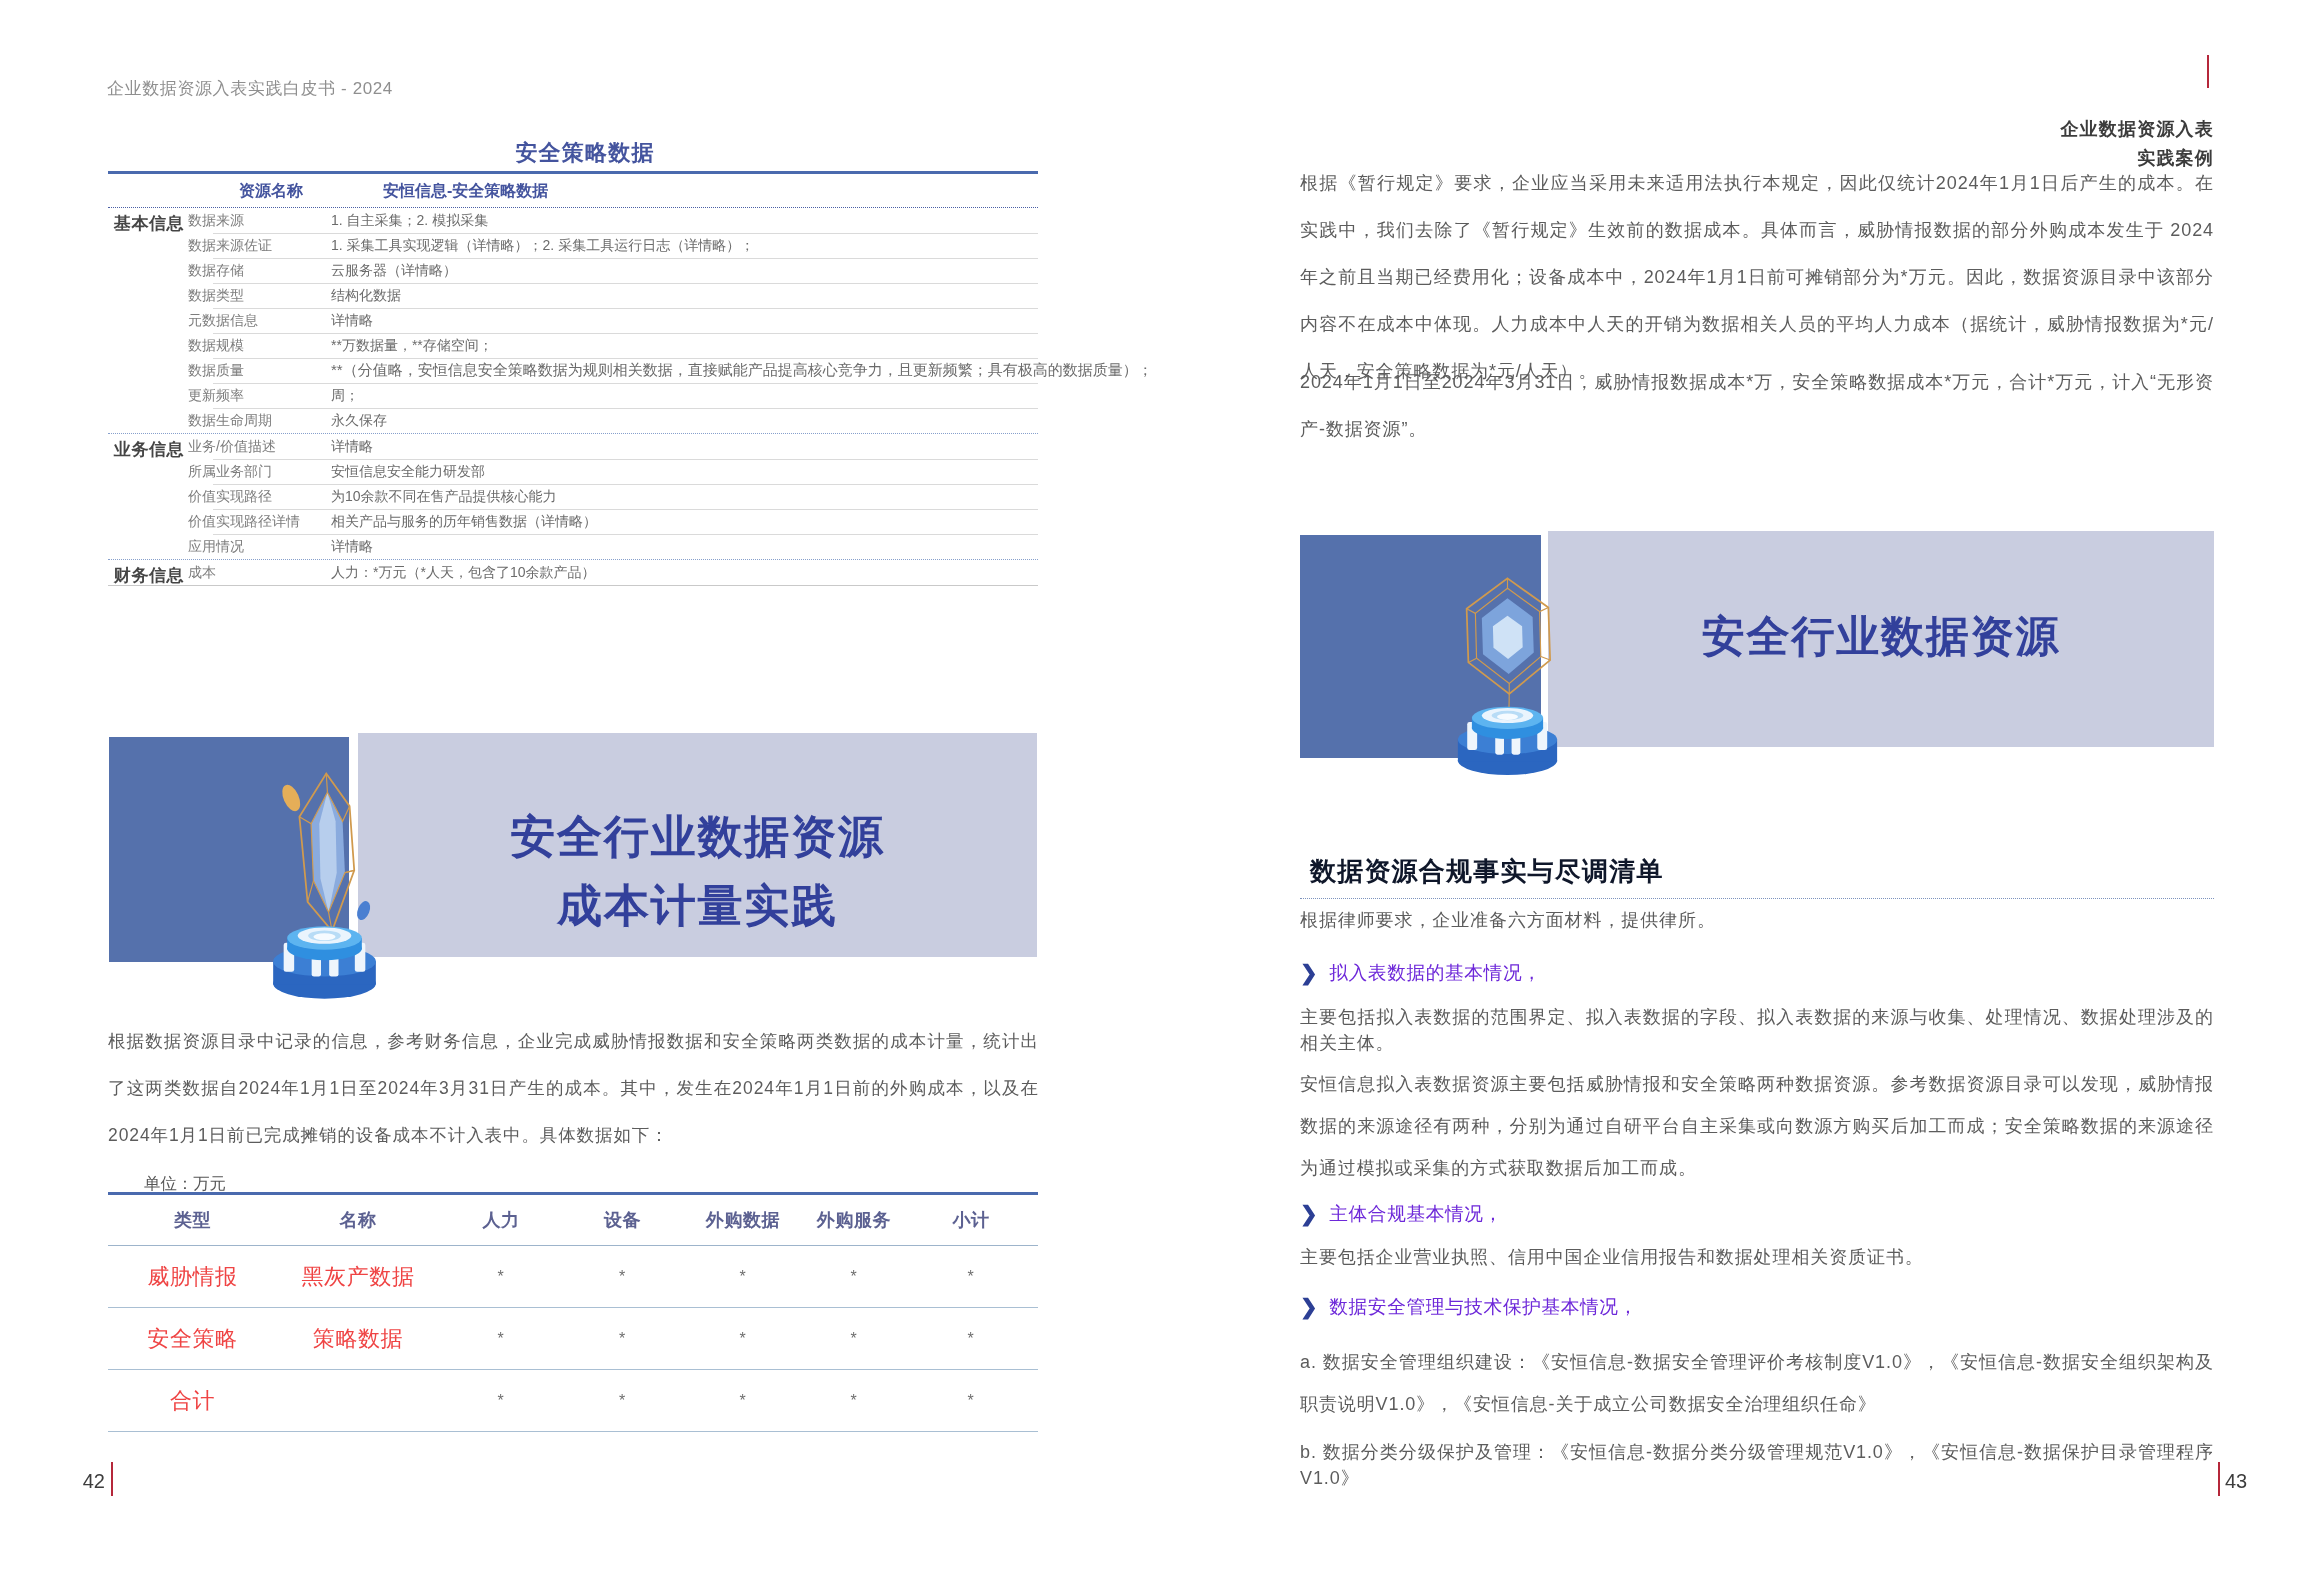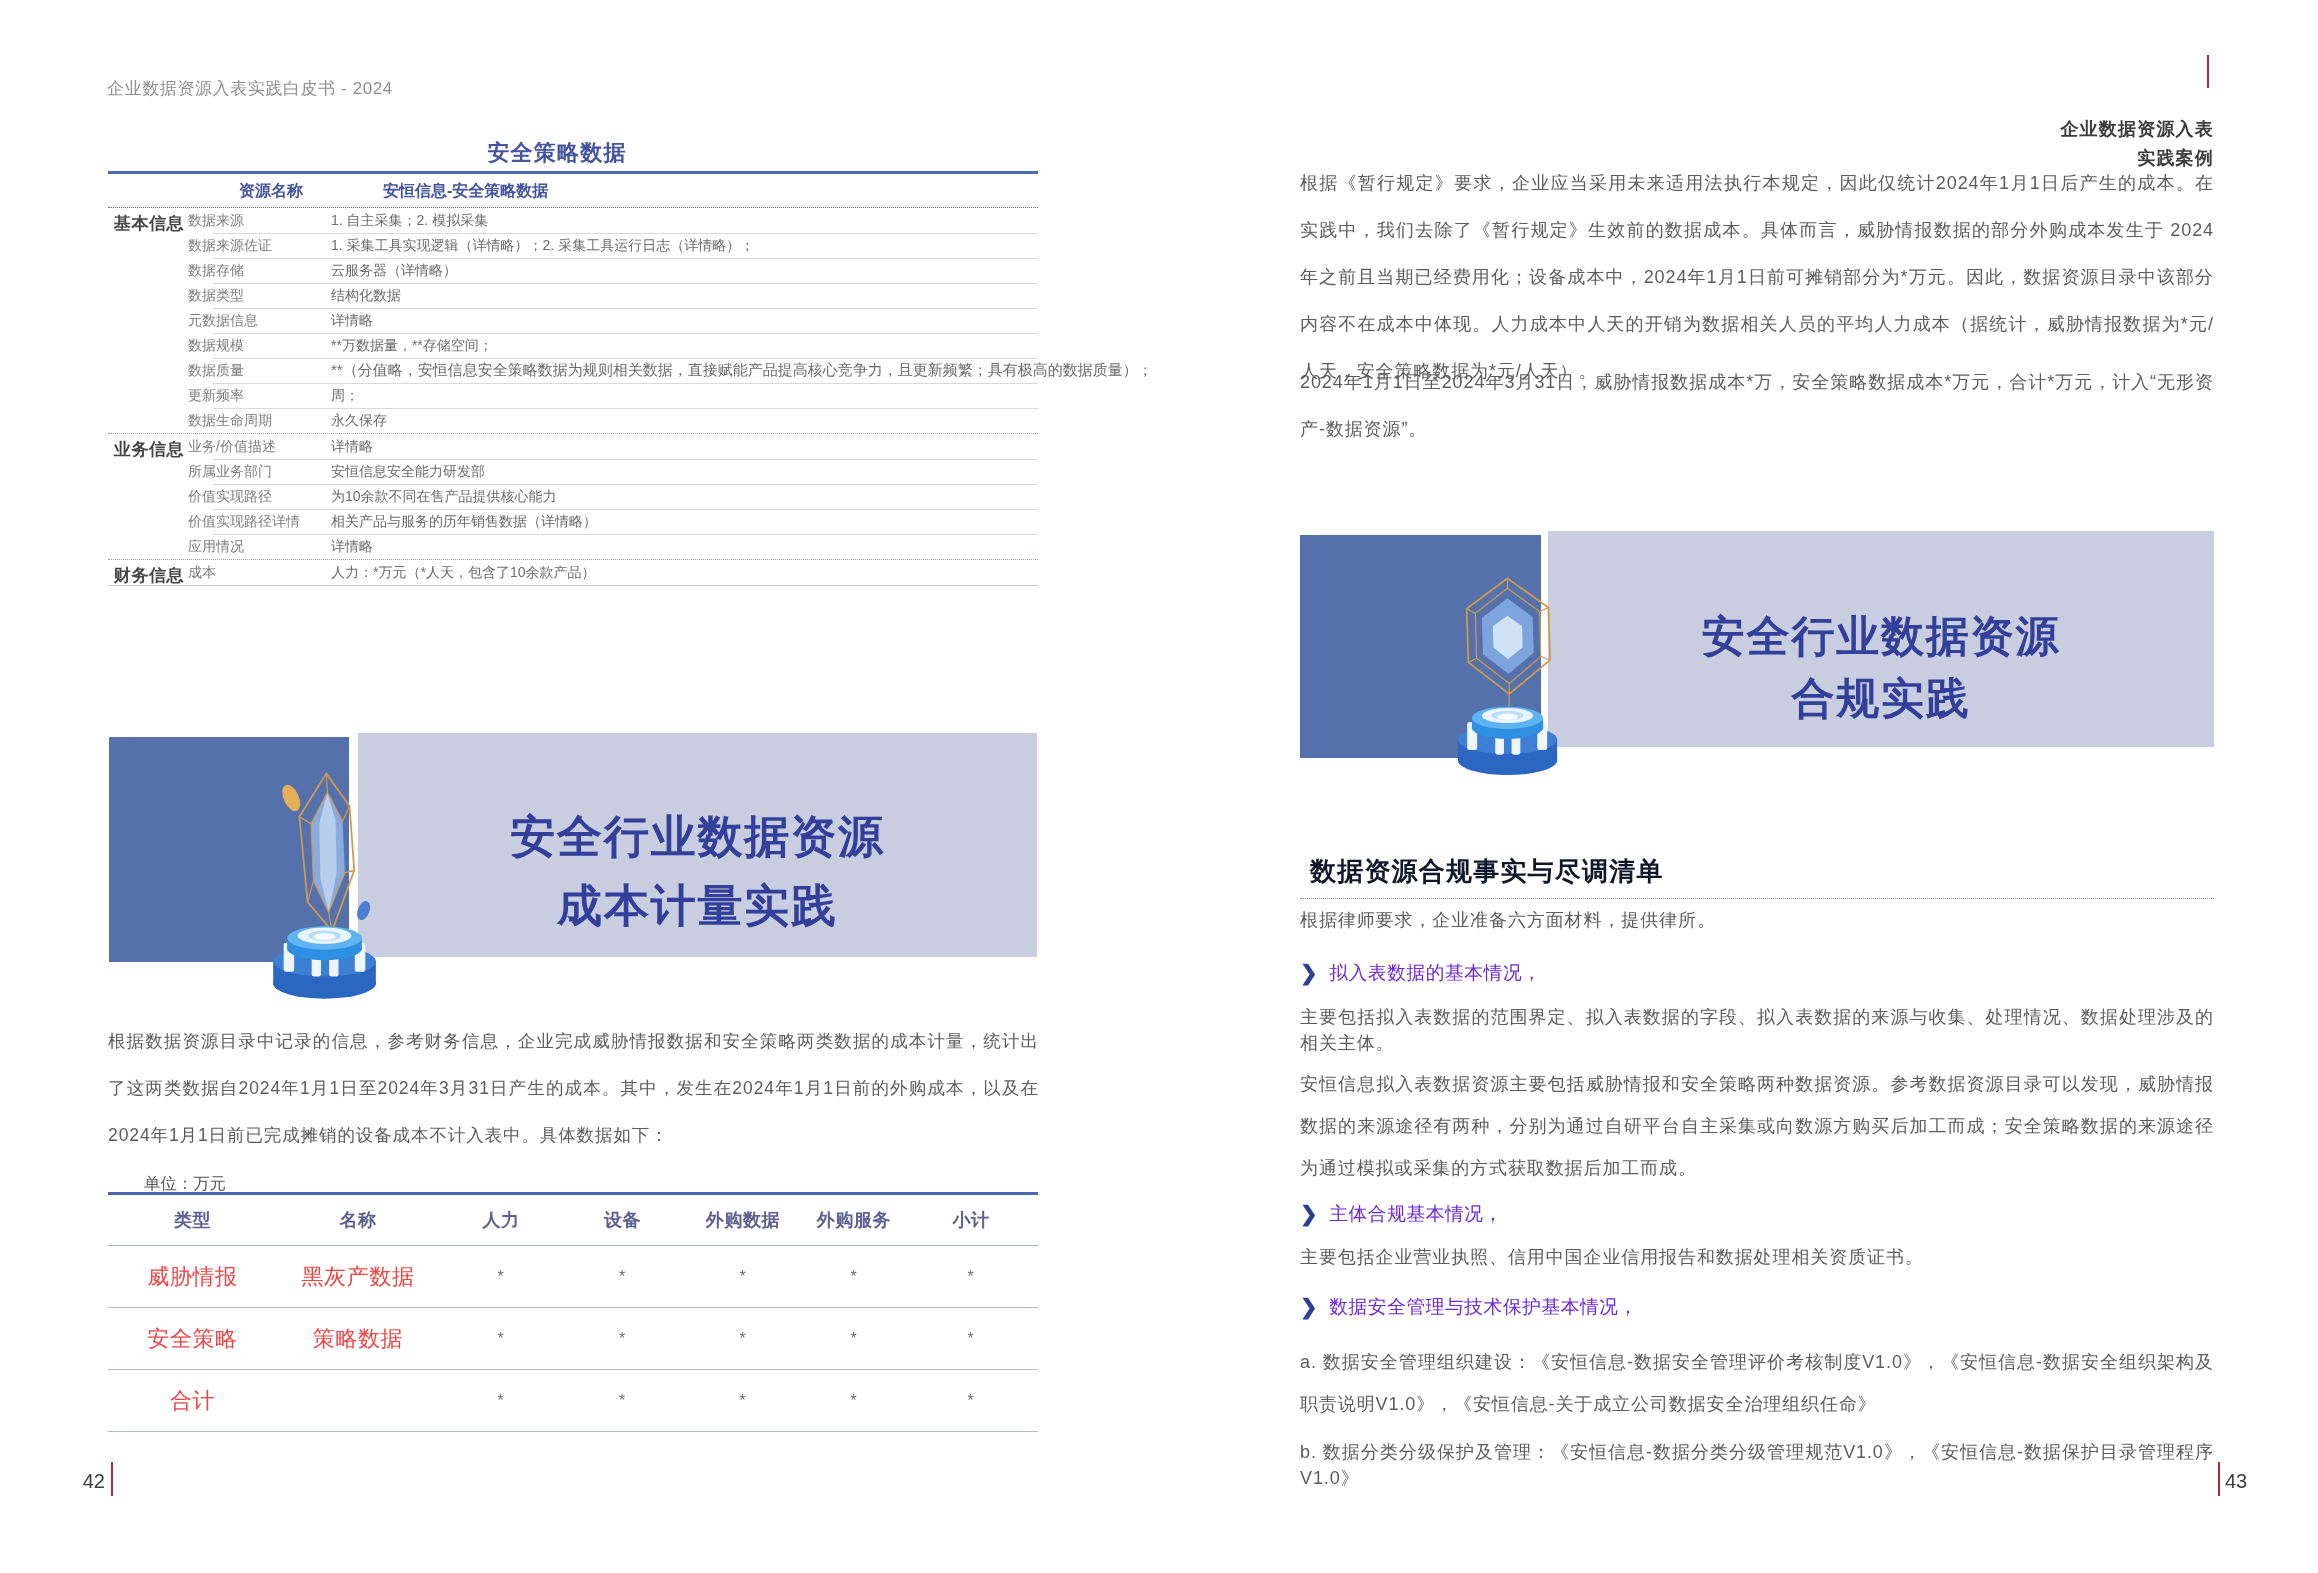--- a/index.html
+++ b/index.html
@@ -2,21 +2,21 @@
 <html style="font-size:9.3px"><head>
 <meta charset="utf-8">
 <style>
   html,body{margin:0;padding:0;background:#ffffff;}
   body{font-family:"Liberation Sans",sans-serif;}
   #root{position:relative;width:2319px;height:1573px;background:#ffffff;overflow:hidden;}
   .abs{position:absolute;}
 
   
   .hdr-left{left:107px;top:77px;font-size:17px;color:#8f8f8f;letter-spacing:0.6px;}
-  .tbl-title{left:92px;top:138px;width:930px;text-align:center;font-size:22px;font-weight:bold;color:#44549e;letter-spacing:1.2px;}
+  .tbl-title{left:120px;top:138px;width:930px;text-align:center;font-size:22px;font-weight:bold;color:#44549e;letter-spacing:1.2px;}
 
   .res-table{left:108px;top:171px;width:930px;border-top:3.5px solid #4a6aae;}
   .res-head{position:relative;height:33px;border-bottom:1.8px dotted #4a5fa5;}
   .res-head span{position:absolute;top:0;line-height:33px;font-size:16px;font-weight:bold;color:#44549e;}
   .res-head .rh-label{left:131px;}
   .res-head .rh-value{left:275px;}
   .res-sec{position:relative;}
   .res-sec.mid,.res-sec.top{border-bottom:1.8px dotted #87a0cc;}
   .res-sec.last{border-bottom:1.2px solid #c9c9c9;}
   .res-cat{position:absolute;left:5.8px;top:4.1px;font-size:17px;font-weight:bold;color:#454545;letter-spacing:0.6px;}
@@ -247,21 +247,20 @@
   </div>
 
   <div class="abs para para-r1">根据《暂行规定》要求，企业应当采用未来适用法执行本规定，因此仅统计2024年1月1日后产生的成本。在实践中，我们去除了《暂行规定》生效前的数据成本。具体而言，威胁情报数据的部分外购成本发生于 2024年之前且当期已经费用化；设备成本中，2024年1月1日前可摊销部分为*万元。因此，数据资源目录中该部分内容不在成本中体现。人力成本中人天的开销为数据相关人员的平均人力成本（据统计，威胁情报数据为*元/人天，安全策略数据为*元/人天）。</div>
   <div class="abs para para-r2">2024年1月1日至2024年3月31日，威胁情报数据成本*万，安全策略数据成本*万元，合计*万元，计入“无形资产-数据资源”。</div>
 
   <div class="abs banner banner-right" style="left:1300px;top:530px;width:914px;height:228px;">
     <div class="banner-blue" style="left:0;top:4.7px;width:241px;height:223px;"></div>
     <div class="banner-light" style="left:248px;top:1.2px;width:666px;height:216px;"></div>
     <div class="banner-title">
       <div>安全行业数据资源</div>
-      <div>合规实践</div>
     </div>
     <svg class="abs" style="left:117px;top:32px;" width="181" height="216" viewBox="0 0 310 370">
       <polygon points="155,62 198,94 200,155 157,192 113,158 111,96" fill="#7fa6de" opacity="0.95"></polygon>
       <polygon points="155,92 180,110 181,146 156,166 131,147 130,110" fill="#cfe2f6"></polygon>
       <polygon points="155,28 225,78 228,168 158,226 88,172 85,80" fill="none" stroke="#d09a4e" stroke-width="3"></polygon>
       <polygon points="155,45 210,85 212,162 158,208 102,165 100,88" fill="none" stroke="#d09a4e" stroke-width="2"></polygon>
       <line x1="155" y1="28" x2="155" y2="45" stroke="#d09a4e" stroke-width="2"></line>
       <line x1="225" y1="78" x2="210" y2="85" stroke="#d09a4e" stroke-width="2"></line>
       <line x1="228" y1="168" x2="212" y2="162" stroke="#d09a4e" stroke-width="2"></line>
       <line x1="158" y1="226" x2="158" y2="208" stroke="#d09a4e" stroke-width="2"></line>

